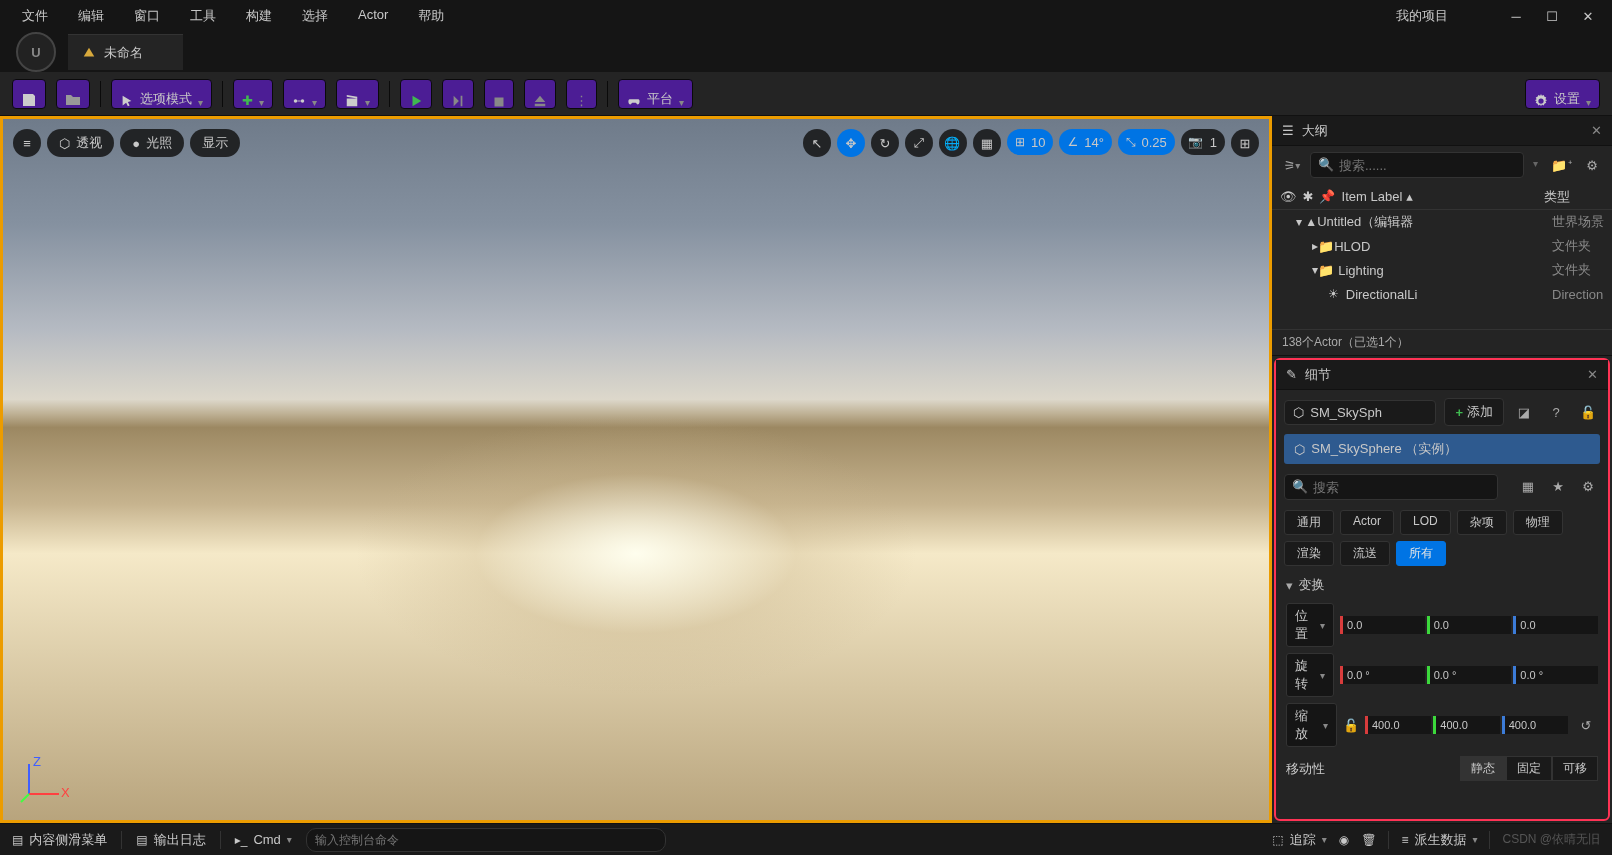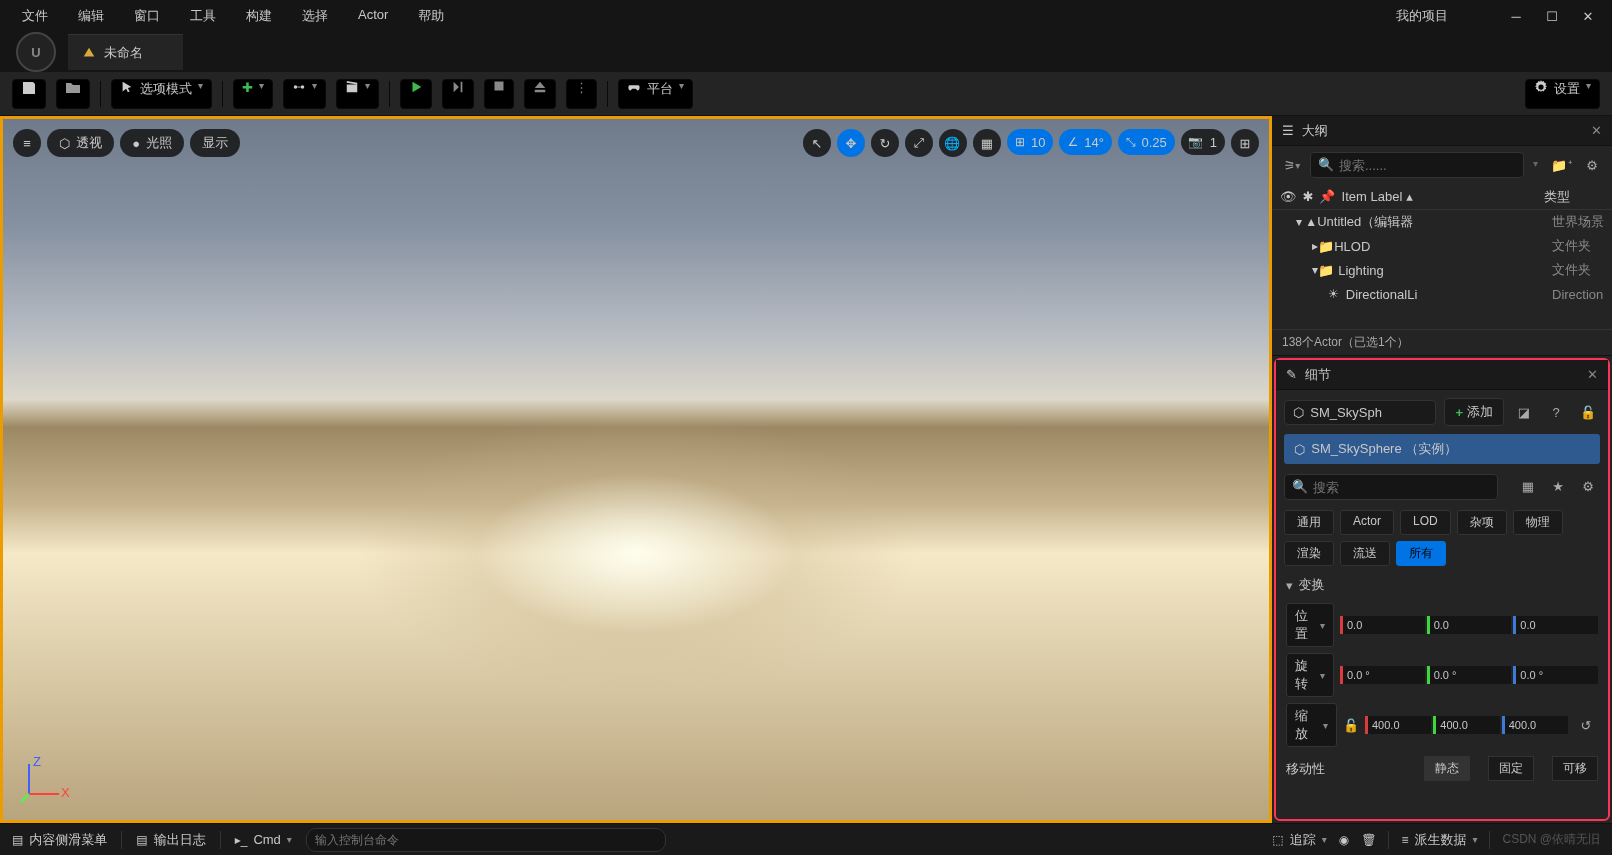--- a/index.html
+++ b/index.html
@@ -7,21 +7,21 @@
 .titlebar{height:32px;background:#151515;display:flex;align-items:center;padding:0 8px}
 .menu-items{display:flex;gap:2px;flex:1}
 .menu-item{padding:6px 14px;cursor:pointer}
 .win-controls{display:flex;gap:20px;margin-right:8px}
 .win-btn{width:16px;height:16px;cursor:pointer;display:flex;align-items:center;justify-content:center}
 .tabbar{height:40px;background:#151515;display:flex;align-items:center;padding-left:16px}
 .logo{width:40px;height:40px;background:#222;border-radius:50%;border:2px solid #444;display:flex;align-items:center;justify-content:center;font-weight:bold;color:#888;margin-right:12px}
 .tab{height:36px;background:#242424;display:flex;align-items:center;padding:0 40px 0 14px;border-top:1px solid #333}
 .tab-icon{width:14px;height:14px;margin-right:8px}
 .toolbar{height:44px;background:#242424;display:flex;align-items:center;padding:0 12px;gap:10px;border-bottom:1px solid #111}
-.tool-btn{height:30px;min-width:30px;background:#000000;border-radius:4px;display:flex;align-items:flex-start;justify-content:center;padding:0 8px;cursor:pointer;border:1px solid #0a0a0a}
+.tool-btn{height:30px;min-width:30px;background:#4c1d95;border-radius:4px;display:flex;align-items:flex-end;justify-content:center;padding:0 8px;cursor:pointer;border:1px solid #0a0a0a}
 .tool-btn.wide{gap:6px}
 .tool-sep{width:1px;height:26px;background:#0a0a0a}
 .play-btn{color:#3fb950}
 .chev{font-size:10px;color:#888}
 .main{flex:1;display:flex;overflow:hidden}
 .viewport{flex:1;position:relative;border:3px solid #ec9c00;background:linear-gradient(180deg,#7d8896 0%,#a8b0bb 25%,#d4d0c4 38%,#cfc5ac 42%,#b9a781 55%,#e8dcc0 58%,#c4b18d 100%);overflow:hidden}
 .sky{position:absolute;inset:0;background:radial-gradient(ellipse 400px 200px at 50% 62%,rgba(255,255,240,0.95),rgba(200,180,140,0.3) 40%,transparent 70%),linear-gradient(180deg,#6f7b8a 0%,#8591a0 15%,#b5bac2 30%,#ddd8cb 40%,#bfb296 42%,#9c8862 44%,#c7b48f 55%,#f5e9c8 62%,#b8a47d 100%)}
 .vp-topleft{position:absolute;top:10px;left:10px;display:flex;gap:6px}
 .vp-topright{position:absolute;top:10px;right:10px;display:flex;gap:6px}
 .vp-btn{height:28px;background:rgba(20,20,20,0.85);border-radius:14px;display:flex;align-items:center;padding:0 12px;gap:6px;cursor:pointer;font-size:13px}
@@ -47,31 +47,31 @@
 .details{flex:1;display:flex;flex-direction:column;border:2px solid #ff3355;border-radius:6px;margin:2px}
 .details-top{padding:8px;display:flex;align-items:center;gap:8px}
 .actor-name{flex:1;background:#1a1a1a;border:1px solid #333;border-radius:4px;padding:4px 8px;display:flex;align-items:center;gap:6px}
 .add-btn{background:#1a1a1a;border:1px solid #333;border-radius:4px;padding:4px 10px;display:flex;align-items:center;gap:4px;cursor:pointer}
 .add-plus{color:#3fb950;font-weight:bold}
 .component-row{margin:0 8px 4px;background:#2e5a8f;border-radius:3px;padding:6px 10px;display:flex;align-items:center;gap:6px}
 .component-sub{margin:0 8px;padding:4px 10px 4px 30px;color:#888;font-size:12px;overflow:hidden;white-space:nowrap}
 .details-search{margin:6px 8px;display:flex;gap:6px}
 .filter-tabs{display:flex;flex-wrap:wrap;gap:6px;padding:4px 8px}
 .filter-tab{background:#1a1a1a;border:1px solid #333;border-radius:3px;padding:3px 12px;font-size:12px;cursor:pointer}
-.filter-tab.active{background:#0074e4;border-color:#0074e4;color:#000000}
+.filter-tab.active{background:#0074e4;border-color:#0074e4;color:#e5e5e5}
 .section-header{padding:6px 10px;display:flex;align-items:center;gap:6px;font-size:13px;color:#aaa}
 .prop-row{display:flex;align-items:center;padding:3px 10px;gap:6px}
 .prop-label{width:48px;background:#151515;border:1px solid #333;border-radius:3px;padding:3px 8px;font-size:12px;display:flex;align-items:center;gap:4px}
 .vec-field{flex:1;display:flex;gap:2px}
 .vec-input{flex:1;background:#151515;border-left:3px solid;padding:3px 4px;font-size:11px;min-width:0}
 .vec-input.x{border-color:#d83c3c}
 .vec-input.y{border-color:#3cd83c}
 .vec-input.z{border-color:#3c7cd8}
 .mobility-row{display:flex;align-items:center;padding:6px 10px;gap:8px}
-.mob-btns{display:flex;gap:18px;margin-left:auto}
+.mob-btns{display:flex;gap:0;margin-left:auto}
 .mob-btn{background:#1a1a1a;border:1px solid #333;padding:3px 10px;font-size:12px;cursor:pointer}
 .mob-btn.active{background:#333}
 .statusbar{height:32px;background:#1a1a1a;display:flex;align-items:center;padding:0 12px;gap:14px;border-top:1px solid #111}
 .status-item{display:flex;align-items:center;gap:6px;font-size:12px;cursor:pointer}
 .status-sep{width:1px;height:18px;background:#333}
 .cmd-input{flex:1;max-width:360px;background:#151515;border:1px solid #333;border-radius:10px;padding:4px 8px;color:#666;font-size:12px}
 .status-right{margin-left:auto;display:flex;align-items:center;gap:12px}
 .watermark{color:#555;font-size:12px}
 .proj-name{margin-left:auto;margin-right:60px}
 svg{display:block}

